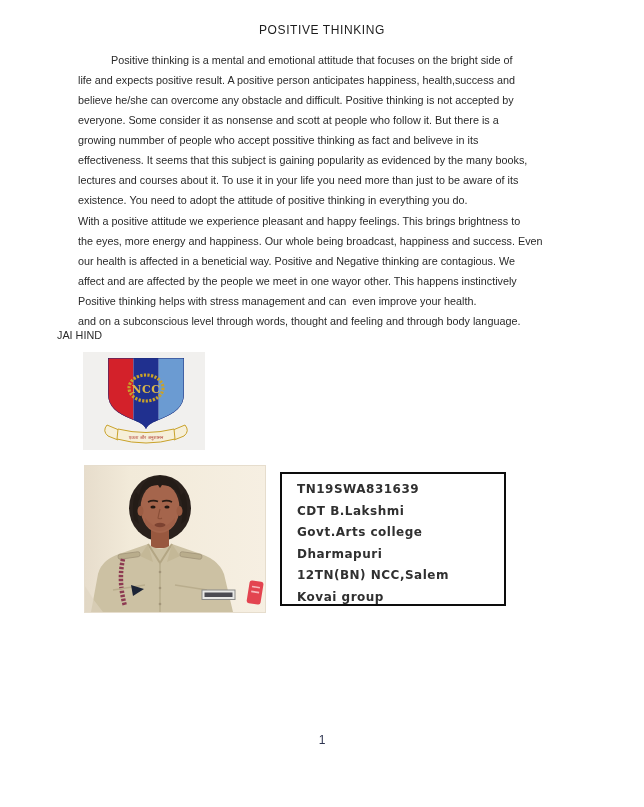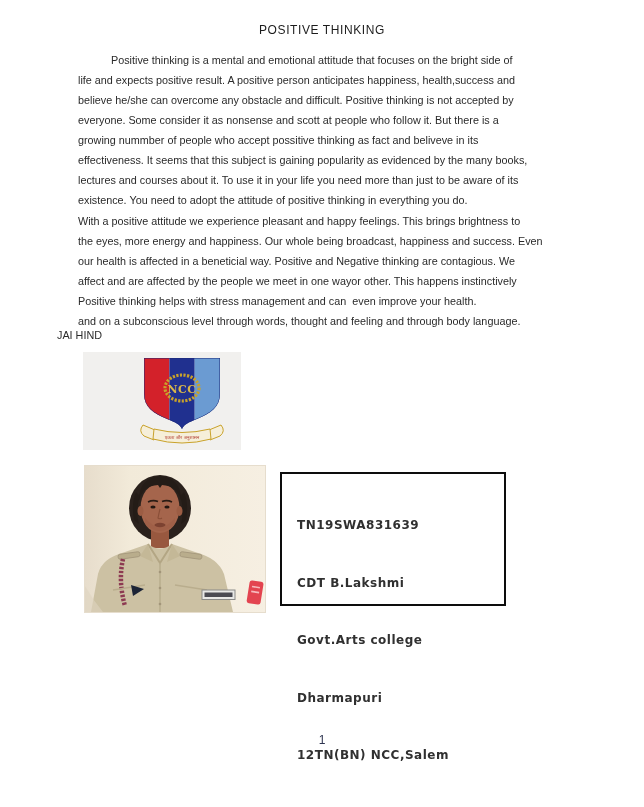--- a/index.html
+++ b/index.html
@@ -28,36 +28,35 @@
   .para-1{top:50px;}
   .para-2{top:211px;}
   .salute{
     position:absolute;top:325px;left:78px;width:490px;
     text-align:left;transform:translateX(-21px);
     font-size:10.8px;line-height:20px;color:#2a2a2a;
   }
   .ncc-logo{
     position:absolute;left:83px;top:352px;width:122px;height:98px;
     background:#f1f0ee;
-    padding-left:36px;
   }
   .cadet-photo{
     position:absolute;left:85px;top:466px;width:180px;height:146px;
     outline:1px solid #e6ddcd;
   }
   .id-box{
     position:absolute;left:280px;top:472px;width:226px;height:134px;
     box-sizing:border-box;
     border:2px solid #0d0d0d;
     padding:5px 0 0 15px;
     font-family:"DejaVu Sans",sans-serif;
     font-weight:700;font-size:12px;letter-spacing:.5px;
     color:#303030;
   }
-  .id-box .id-line{height:21.5px;line-height:21.5px;white-space:pre;margin-top:36px;}
+  .id-box .id-line{height:21.5px;line-height:21.5px;white-space:pre;}
   .page-number{
     position:absolute;top:733px;left:0;width:644px;
     text-align:center;font-size:12px;color:#2e3450;
   }
   svg{display:block;}
 </style>
 </head>
 <body>
 
 <div class="page">

